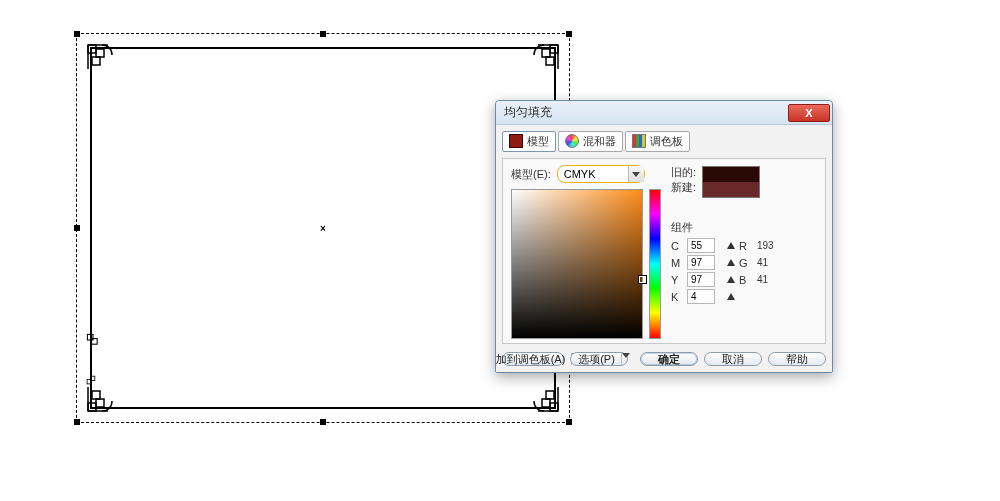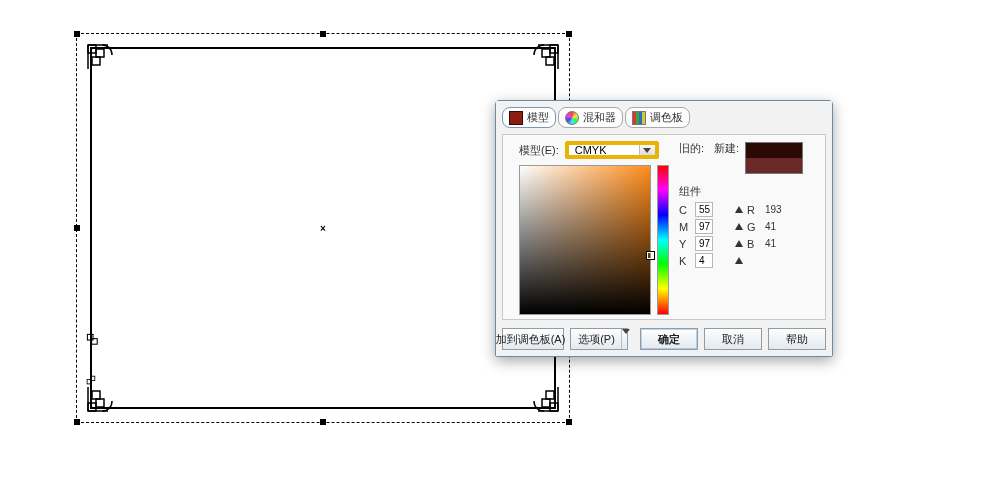--- a/index.html
+++ b/index.html
@@ -110,25 +110,25 @@
   }
 
   
   .tabs {
     display: flex;
     gap: 2px;
     margin-bottom: 6px;
   }
   .tab {
     display: inline-flex;
-    align-items: flex-end;
+    align-items: flex-start;
     gap: 4px;
     padding: 2px 6px;
     border: 1px solid #a9a9a9;
-    border-radius: 8px;
+    border-radius: 2px;
     background: #fdfdfd;
     cursor: pointer;
     font-size: 11px;
     color: #333;
   }
   .tab.active {
     border-color: #7a98b6;
     background: #fff;
   }
   .tab .tabicon {
@@ -144,30 +144,30 @@
   .tabicon-palette {
     background:
       linear-gradient(90deg,#d33 0 25%,#3a3 25% 50%,#36c 50% 75%,#cc3 75% 100%);
     border:1px solid #777;
   }
 
   
   .panel {
     border: 1px solid #c8c8c8;
     background: #f9f9f9;
-    padding: 6px 6px 4px 16px;
+    padding: 6px 6px 4px 8px;
   }
 
   .row { display:flex; align-items:center; gap:6px; }
   .lbl { color:#333; font-size:11px; white-space:nowrap; }
 
   .select-wrap {
     display:inline-flex; align-items:center;
-    border:4px solid #eab308;
-    border-radius:2px;
+    border:1px solid #eab308;
+    border-radius:8px;
     background:#fff;
     height:18px;
   }
   .select-wrap .value       { padding:0 6px; font-size:11px; min-width:70px; }
   .select-wrap .dropdown-btn{
     width:16px;height:100%;
     background:linear-gradient(#f7f7f7,#dedede);
     border-left:1px solid #bdbdbd;
     display:flex;align-items:center;justify-content:center;
   }
@@ -203,34 +203,34 @@
   .right-col {
     flex:1 1 auto;
     display:flex;
     flex-direction:column;
     gap:2px;
     font-size:11px;
   }
   .ref-box {
     display:flex; gap:6px; align-items:flex-start;
   }
-  .ref-labels { display:flex; flex-direction:row; gap:10px;text-align:center; }
+  .ref-labels { display:flex; flex-direction:column; gap:0;text-align:center; }
   .swatch-stack {
     display:flex; flex-direction:column;
     border:1px solid #777;
     margin-top:1px;
   }
   .swatch-old { width:56px;height:15px; background:#2b0a06; }
   .swatch-new { width:56px;height:15px; background:#6a2929; }
 
-  .components { margin-top:8px; }
+  .components { margin-top:20px; }
   .comp-grid { display:grid; grid-template-columns: 12px 36px 8px 14px 26px; row-gap:2px; column-gap:4px; align-items:center; }
   .num-cell {
     border:1px solid #b7b7b7; background:#fff;
-    height:15px; width:18px;
+    height:15px; width:28px;
     padding:0 3px; display:flex;align-items:center;
     font-size:10px;
   }
   .slider-tick {
     width:0;height:0;
     border-left:4px solid transparent;border-right:4px solid transparent;border-bottom:7px solid #333;
     justify-self:start;
   }
   .rgb-val { font-size:10px; color:#333; }
 
@@ -244,24 +244,24 @@
     background:#fff;
     display:flex; align-items:center;
   }
   .name-field .dropdown-btn { margin-left:auto; }
 
   
   .btnbar {
     display:flex; gap:6px; margin-top:8px; justify-content:flex-start;
   }
   .btn {
-    min-width:58px; height:22px;
+    min-width:58px; height:14px;
     padding:0 12px;
     border:1px solid #8f9caa;
-    border-radius:0;
+    border-radius:9px;
     background:linear-gradient(#fefefe,#e3e9ef);
     display:inline-flex; align-items:center; justify-content:center;
     font-size:11px; color:#222;
     cursor:pointer;
     white-space:nowrap;
   }
   .btn.split { padding-right:2px; }
   .btn.split .dropdown-btn {
     width:14px;height:100%;
     border:none;border-left:1px solid #b4c0cc;
@@ -345,20 +345,26 @@
     <svg viewBox="0 0 40 40">
         <g fill="none" stroke="#000" stroke-width="1.5">
       <rect x="2" y="2" width="8" height="8"></rect>
       <rect x="8" y="8" width="8" height="8"></rect>
     </g>
       </svg>
   </div>
 </div>
 
 <div class="dialog">
+  <div class="titlebar">
+    <span class="title">均匀填充</span>
+    <div class="close-btn">
+      <span>X</span>
+    </div>
+  </div>
 
   <div class="dialog-body">
 
     <div class="tabs">
       <div class="tab active">
         <span class="tabicon tabicon-model"></span>
         <span>模型</span>
       </div>
       <div class="tab">
         <span class="tabicon tabicon-mixer"></span>

